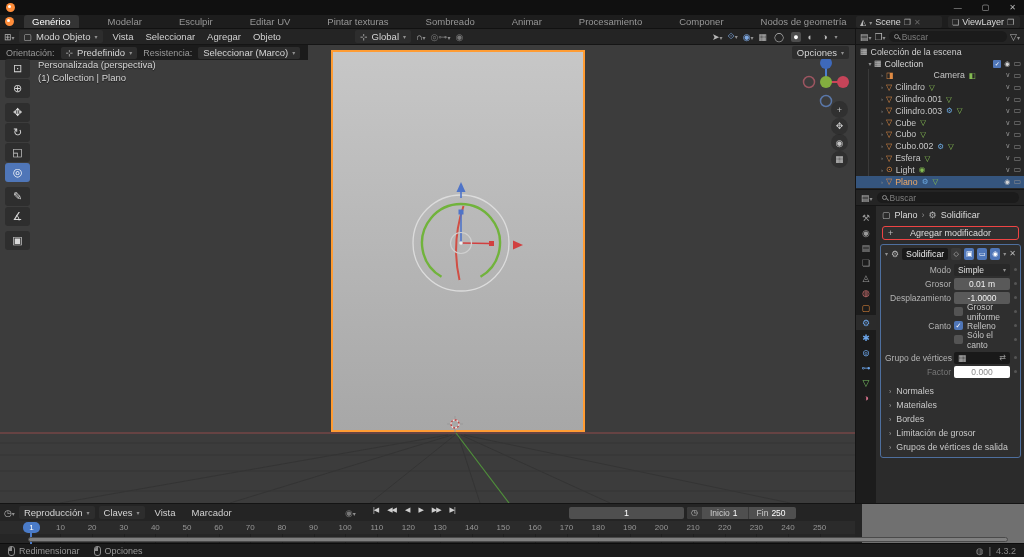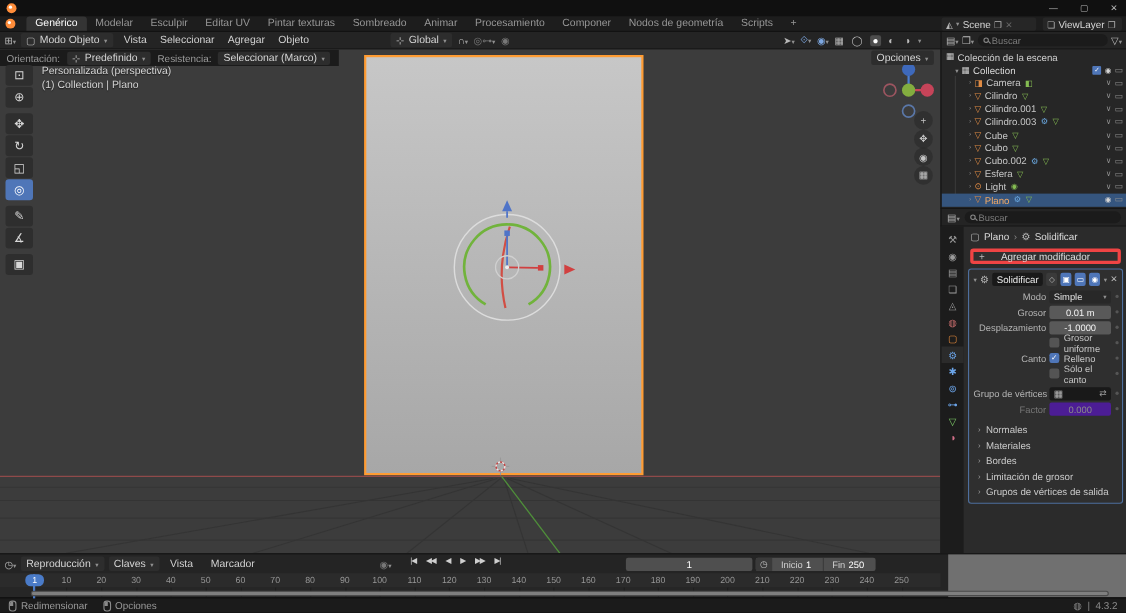--- a/index.html
+++ b/index.html
@@ -14,21 +14,21 @@
   .titlebar { position:absolute; left:0; top:0; width:1024px; height:15px; background:#101010; display:flex; align-items:center; padding:0 6px; }
   .blogo { width:9px; height:9px; border-radius:50%; background:#ff8d3a; position:relative; margin-right:6px; flex:0 0 auto; }
   .blogo::after { content:''; position:absolute; left:2px; top:2px; width:3px; height:3px; border-radius:50%; background:#fff; }
   .title-text { font-size:8.5px; color:#bdbdbd; white-space:nowrap; }
   .win-controls { position:absolute; right:8px; top:0; height:15px; display:flex; gap:20px; align-items:center; color:#b5b5b5; font-size:8px; }
 
   
   .menubar { position:absolute; left:0; top:15px; width:1024px; height:14px; background:#1d1d1d; border-bottom:1px solid #111; display:flex; align-items:center; padding:0 5px; }
   .menu-item { padding:0 7px; color:#cfcfcf; font-size:9.5px; line-height:13px; border-radius:3px; }
   .menu-item.hl { background:#2f2f2f; }
-  .ws-tabs { display:flex; align-items:flex-end; margin-left:4px; }
+  .ws-tabs { display:flex; align-items:flex-end; margin-left:4px;gap:21px; }
   .ws-tab { padding:1px 8px; color:#979797; font-size:9.5px; white-space:nowrap; }
   .ws-tab.active { background:#343434; color:#fff; border-radius:3px 3px 0 0; }
   .tb-widget { position:absolute; top:1px; height:12px; display:flex; align-items:center; gap:3px; background:#262626; border-radius:2px; padding:0 4px; font-size:9px; color:#d8d8d8; }
   .tb-icon { font-size:8px; color:#b5b5b5; }
   .tiny-chev { font-size:6px; color:#909090; }
 
   
   .vheader { position:absolute; left:0; top:29px; width:855px; height:16px; background:#242424; border-bottom:1px solid #151515; display:flex; align-items:center; padding:0 4px; gap:4px; }
   .pill { display:inline-flex; align-items:center; gap:4px; background:#2d2d2d; border-radius:2px; height:13px; padding:0 5px; color:#d5d5d5; font-size:9.5px; white-space:nowrap; }
   .hdr-menu { padding:0 6px; color:#d2d2d2; font-size:9.5px; white-space:nowrap; }
@@ -77,36 +77,36 @@
   .guide { position:absolute; left:12px; top:24px; bottom:5px; width:1px; background:#3a3a3a; }
 
   .pheader { position:absolute; left:855px; top:189px; width:169px; height:17px; background:#242424; border-left:1px solid #141414; border-top:1px solid #151515; border-bottom:1px solid #151515; display:flex; align-items:center; gap:4px; padding:0 5px; }
   .props { position:absolute; left:855px; top:206px; width:169px; height:297px; background:#2b2b2b; border-left:1px solid #141414; }
   .ptabs { position:absolute; left:0; top:0; width:20px; height:297px; background:#1c1c1c; padding-top:4px; }
   .ptab { width:20px; height:15px; display:flex; align-items:center; justify-content:center; font-size:9px; }
   .ptab.active { background:#2b2b2b; }
   .pcontent { position:absolute; left:20px; top:0; width:149px; height:297px; }
   .breadcrumb { height:18px; display:flex; align-items:center; gap:4px; padding:0 6px; font-size:9px; color:#dcdcdc; }
   .bc-sep { color:#888; }
-  .addmod { margin:2px 6px 4px 6px; height:14px; background:#303030; border:3px solid #ef4444; border-radius:3px; display:flex; align-items:center; justify-content:center; font-size:9px; color:#dedede; position:relative; }
+  .addmod { margin:2px 6px 4px 6px; height:14px; background:#303030; border:1px solid #ef4444; border-radius:3px; display:flex; align-items:center; justify-content:center; font-size:9px; color:#dedede; position:relative; }
   .addmod::before { content:'+'; position:absolute; left:5px; color:#bbb; }
   .modpanel { margin:0 4px; border:1px solid #4e6f9e; border-radius:3px; background:#2f2f2f; padding-bottom:3px; }
   .mp-header { height:17px; display:flex; align-items:center; gap:3px; padding:0 4px; }
   .mp-name { background:#191919; border-radius:2px; height:12px; line-height:12px; padding:0 4px; font-size:8.8px; color:#eaeaea; width:52px; }
   .mp-toggle { width:12px; height:12px; border-radius:2px; display:flex; align-items:center; justify-content:center; font-size:7px; color:#fff; }
   .mp-toggle.off { background:#3a3a3a; color:#b0b0b0; }
   .mp-toggle.on { background:#4f76b8; }
   .prow { display:flex; align-items:center; height:13px; margin:1px 0; padding:0 10px 0 4px; position:relative; }
   .prow::after { content:''; position:absolute; right:3px; top:5px; width:3px; height:3px; border-radius:50%; background:#555; }
   .plabel { width:66px; text-align:right; font-size:8.5px; color:#b4b4b4; flex:0 0 auto; margin-right:3px; white-space:nowrap; }
   .plabel.dis { color:#777; }
   .pw { flex:1; height:12px; border-radius:2px; font-size:8.5px; display:flex; align-items:center; }
   .pw.dropdown { background:#282828; color:#e0e0e0; padding:0 4px; justify-content:space-between; }
   .pw.slider { background:#595959; color:#f2f2f2; justify-content:center; }
-  .pw.slider.dis { background:#4c1d95; color:#8a8a8a; }
+  .pw.slider.dis { background:#ffffff; color:#8a8a8a; }
   .pw.field { background:#191919; color:#ccc; padding:0 4px; justify-content:space-between; }
   .cb { width:9px; height:9px; border-radius:2px; background:#545454; margin-right:4px; flex:0 0 auto; text-align:center; line-height:9px; font-size:7px; color:#fff; }
   .cb.checked { background:#4f76b8; }
   .cbl { font-size:8.5px; color:#c6c6c6; }
   .section { height:14px; display:flex; align-items:center; gap:5px; padding-left:8px; font-size:8.8px; color:#c9c9c9; }
   .section .chv { color:#9a9a9a; font-size:7px; }
 
   
   .timeline { position:absolute; left:0; top:503px; width:1024px; height:40px; background:#242424; border-top:1px solid #141414; }
   .tl-header { position:absolute; left:0; top:0; width:855px; height:17px; display:flex; align-items:center; gap:4px; padding:0 4px; }
@@ -341,21 +341,21 @@
           <div class="name" style="color: rgb(216, 216, 216);">Collection</div>
           <div class="ol-right">
             <div class="ol-cb">✓</div>
             <div class="eye" style="color: rgb(213, 213, 213);">◉</div>
             <div class="scr">▭</div>
           </div>
         </div>
         <div class="olrow" style="padding-left: 22px;">
           <div class="exp" style="display: inline-block;">›</div>
           <div class="oicon oi-camera">◨</div>
-          <div class="name" style="color: rgb(198, 198, 198);">Camera</div>
+          <div class="name" style="color: rgb(198, 198, 198); margin-left: 37px;">Camera</div>
           <div class="di di-camera-data">◧</div>
           <div class="ol-right">
             <div class="eye">∨</div>
             <div class="scr">▭</div>
           </div>
         </div>
         <div class="olrow" style="padding-left: 22px;">
           <div class="exp" style="display: inline-block;">›</div>
           <div class="oicon oi-mesh">▽</div>
           <div class="name" style="color: rgb(198, 198, 198);">Cilindro</div>

